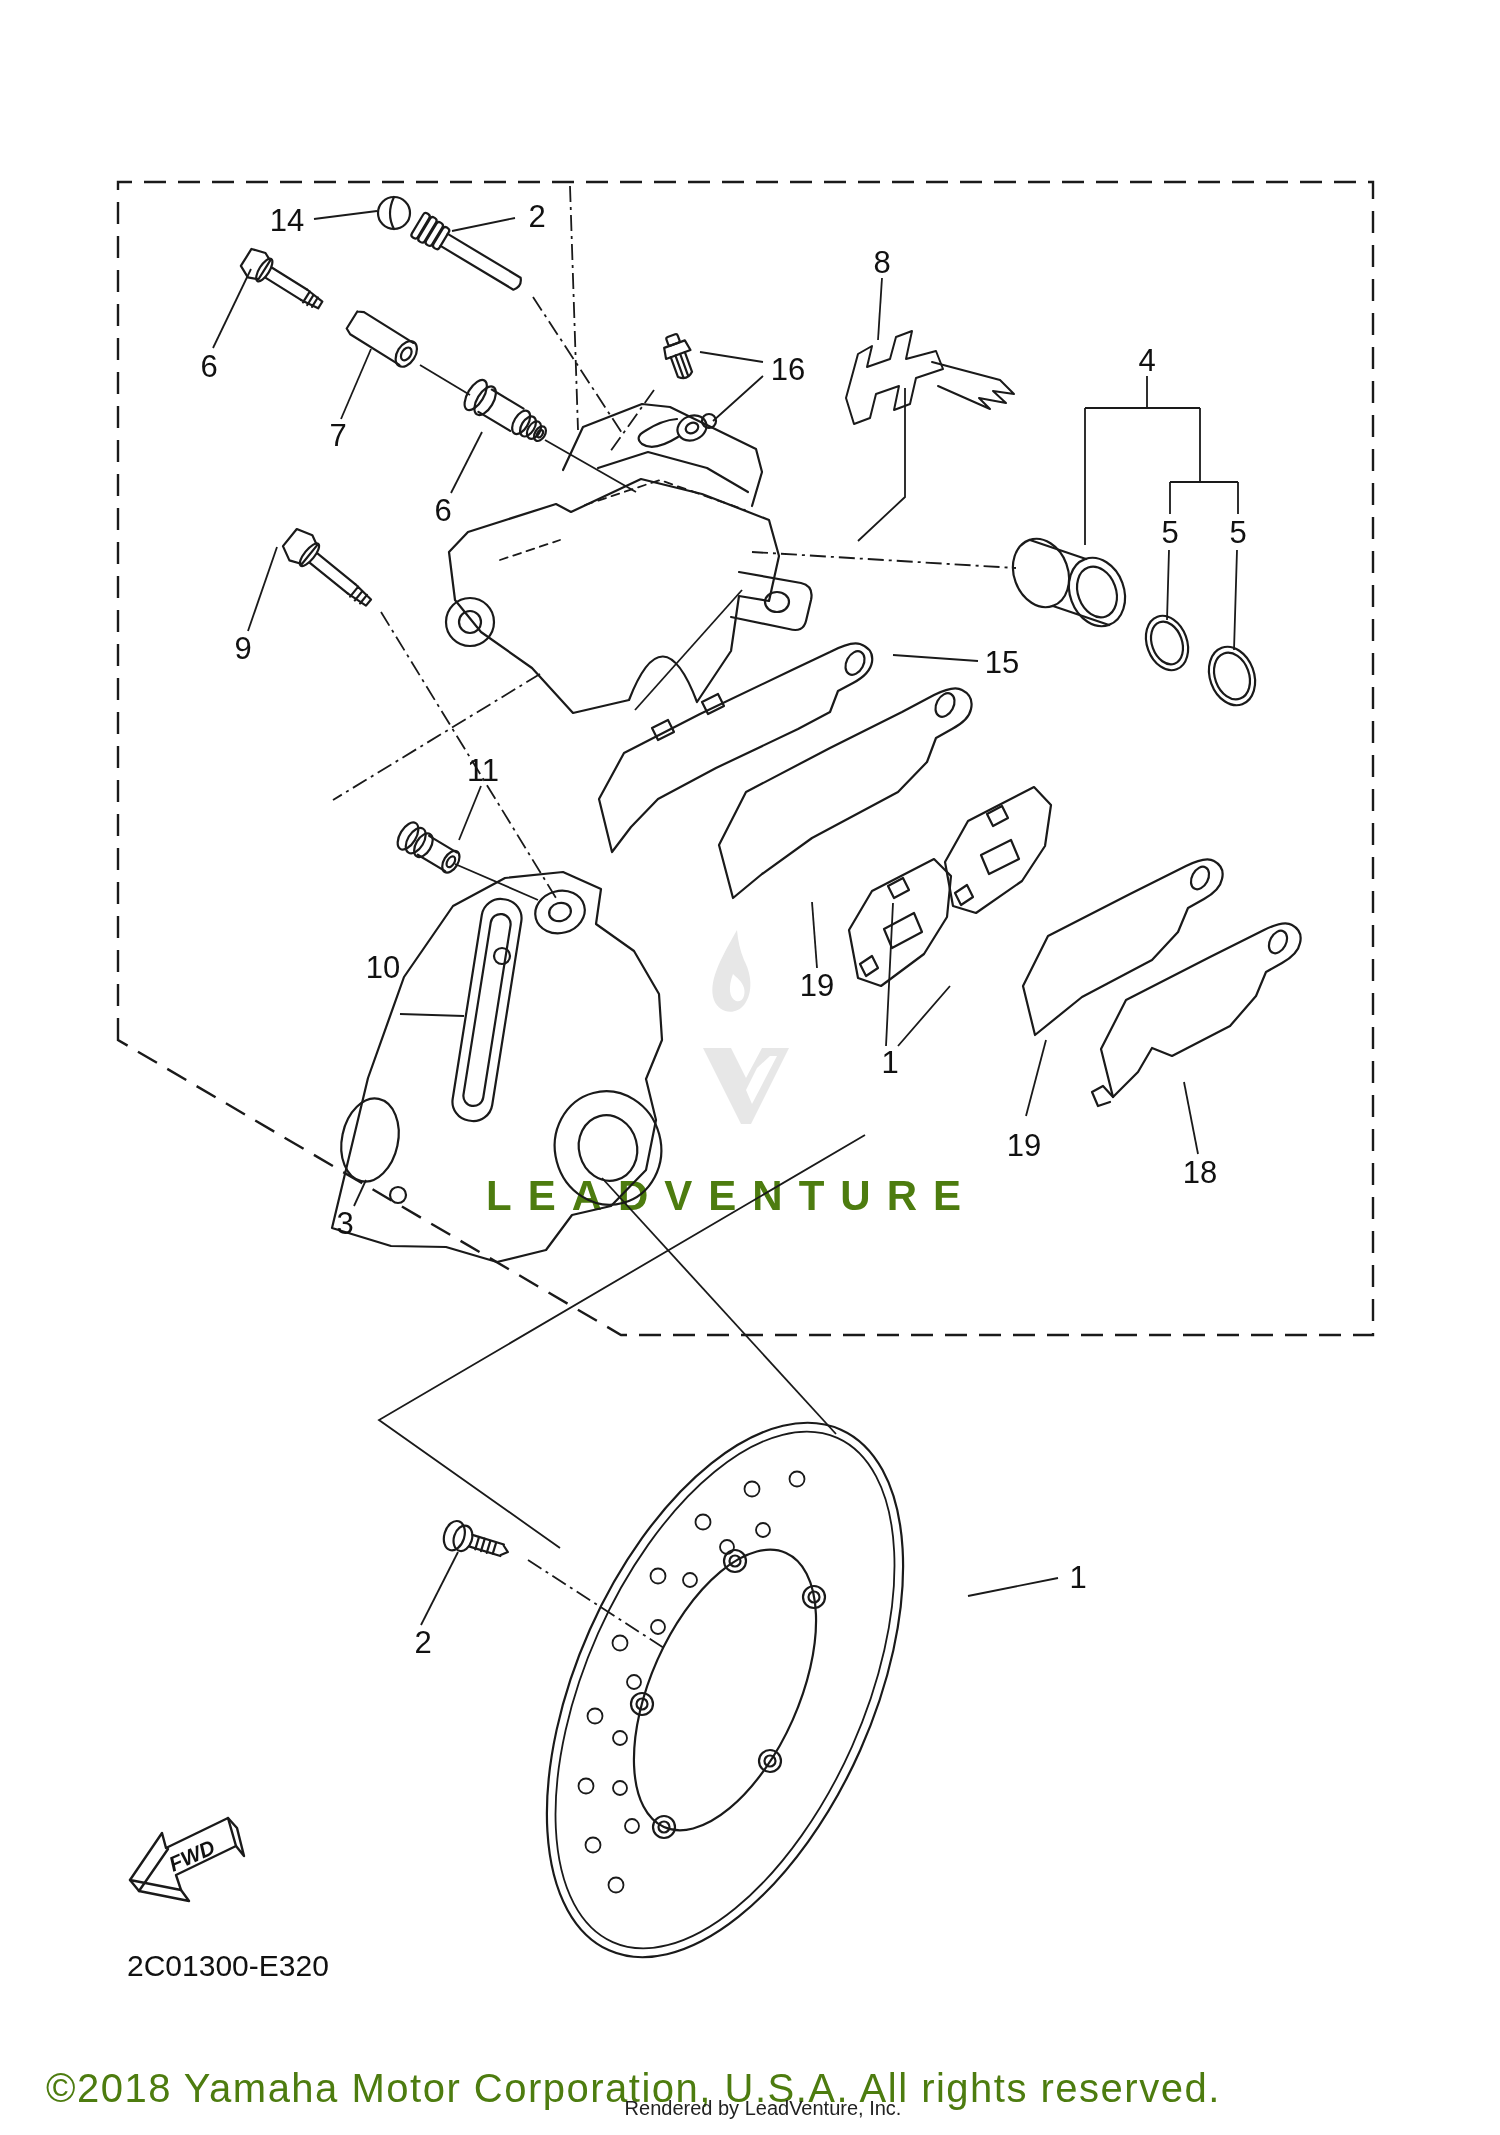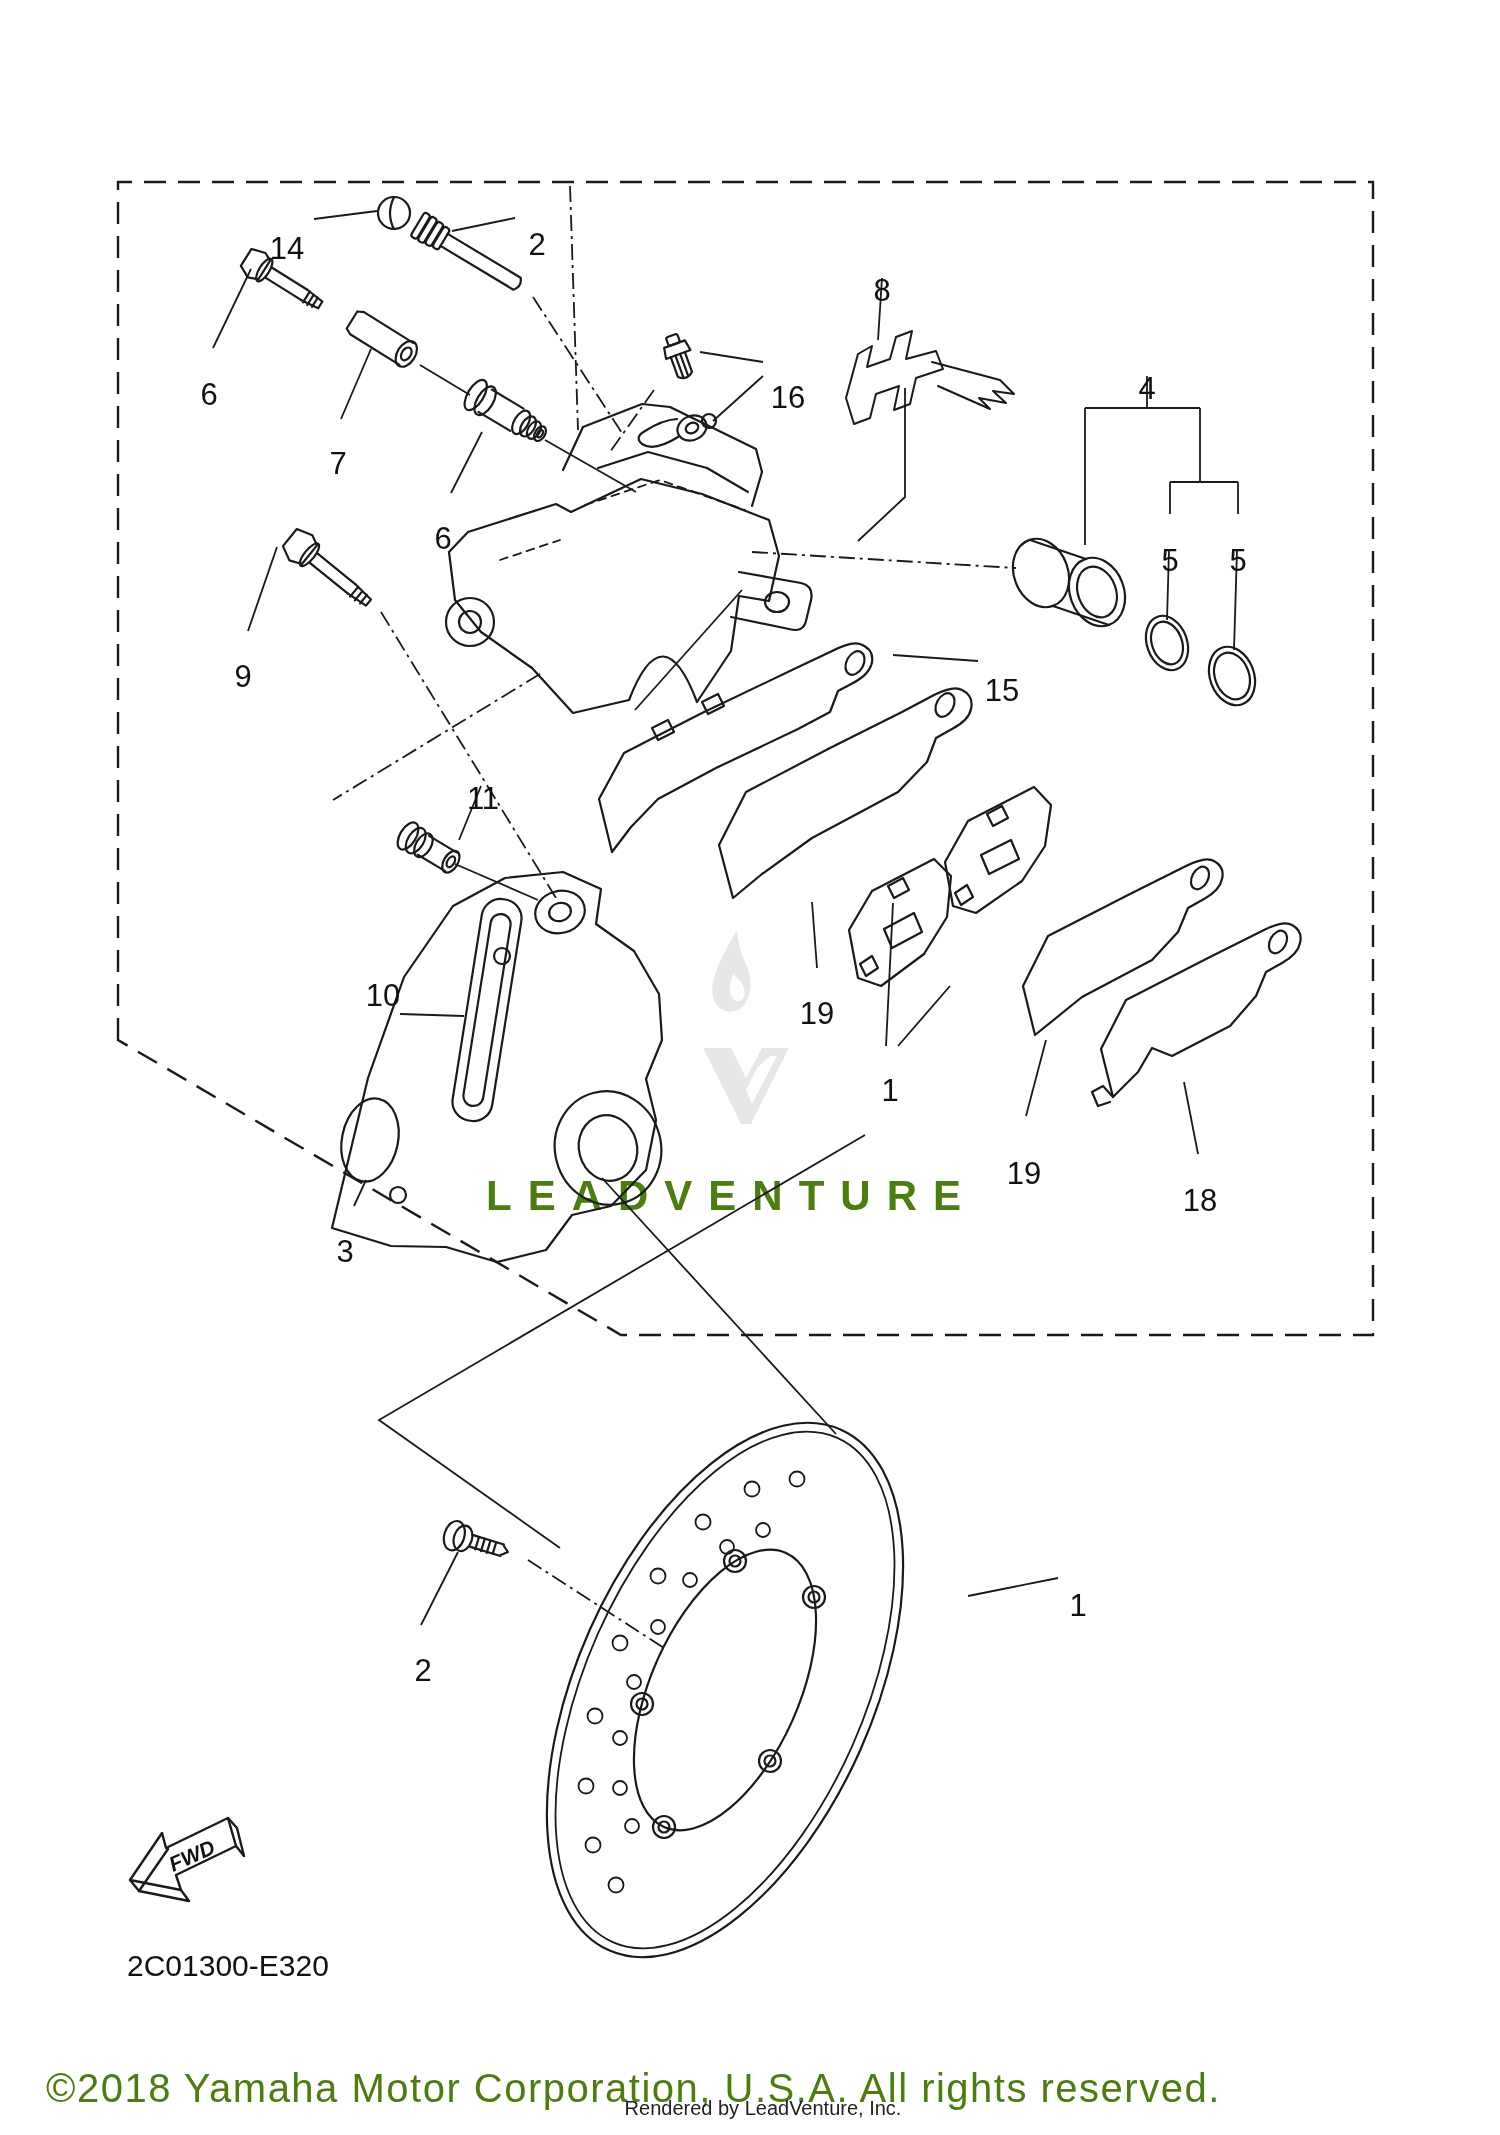--- a/index.html
+++ b/index.html
@@ -1,19 +1,19 @@
 <!DOCTYPE html>
 <html><head>
 <meta charset="utf-8">
 <style>
   html,body{margin:0;padding:0;background:#fff;}
   body{width:1500px;height:2135px;position:relative;font-family:"Liberation Sans",sans-serif;color:#111;overflow:hidden;}
   #stage{position:absolute;left:0;top:0;width:1500px;height:2135px;}
   svg{position:absolute;left:0;top:0;}
-  .co{position:absolute;transform:translate(-50%,-50%);font-size:31px;line-height:1;color:#111;letter-spacing:0;user-select:none;margin-top:28px;}
+  .co{position:absolute;transform:translate(-50%,-50%);font-size:31px;line-height:1;color:#111;letter-spacing:0;user-select:none;}
   .watermark-text{position:absolute;left:486px;top:1172px;font-size:42px;font-weight:bold;letter-spacing:16px;color:#4d7c0f;white-space:nowrap;}
   .part-code{position:absolute;left:127px;top:1906px;font-size:30px;color:#111;white-space:nowrap;margin-top:43px;}
   .copyright{position:absolute;left:46px;top:2066px;font-size:40px;letter-spacing:1.5px;color:#4d7c0f;white-space:nowrap;}
   .rendered-by{position:absolute;left:763px;top:2097px;transform:translateX(-50%);font-size:20px;color:#222;white-space:nowrap;text-align:right;}
 </style>
 </head>
 <body>
 
 <div id="stage">
 

